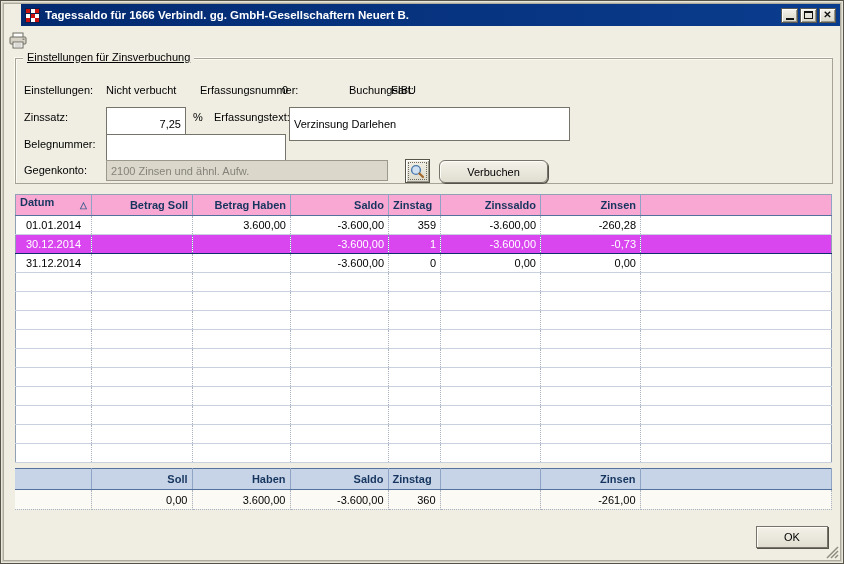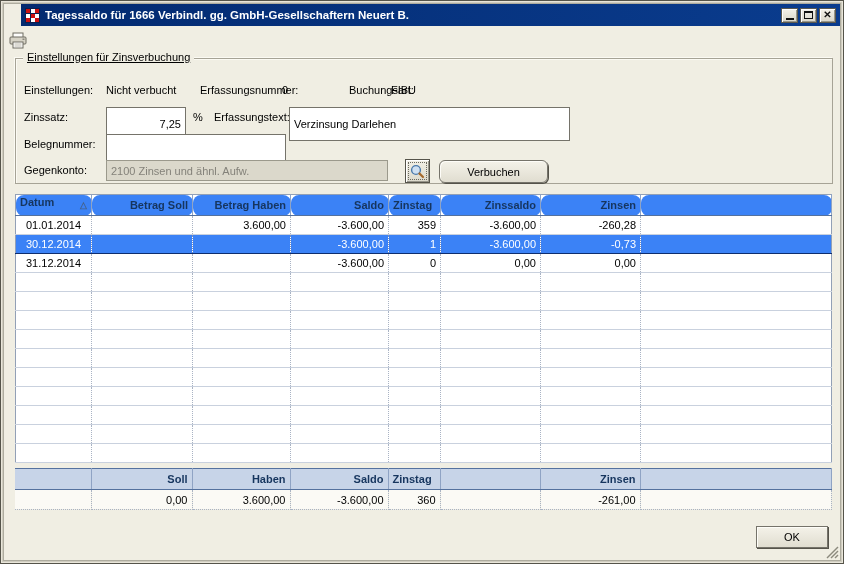--- a/index.html
+++ b/index.html
@@ -66,32 +66,32 @@
     box-shadow: 1px 1px 0 #55534a, inset 1px 1px 0 #fefdf8;
     font-family:"Liberation Sans",sans-serif;font-size:11px;color:#000;
     padding:0;
   }
   .verbuchen-btn{position:absolute;left:423px;top:101px;width:109px;height:23px;border-radius:6px;}
   
   .grid-wrap{position:absolute;left:14px;top:193px;width:817px;}
   table.grid{border-collapse:collapse;table-layout:fixed;width:817px;background:#fff;border:1px solid #92a0b6;}
   table.grid td,table.grid th{overflow:hidden;white-space:nowrap;font-weight:normal;}
   .grid thead th{
-    background:#3b82f6;color:#16355e;font-weight:bold;height:21px;
+    background:#f9a8d4;color:#16355e;font-weight:bold;height:21px;
     border-right:1px solid #8fa3c4;border-bottom:1px solid #54719e;
-    padding:0 4px;text-align:right;font-size:11px;border-radius:8px;
+    padding:0 4px;text-align:right;font-size:11px;
   }
   .grid thead th.al{text-align:left;}
   .grid tbody td{
     height:19px;padding:0 4px;
     border-right:1px dotted #a9b3c4;border-bottom:1px solid #c9d1de;
     text-align:right;font-size:11px;background:#fff;color:#000;
   }
   .grid tbody td.al{text-align:center;}
-  .grid tr.selected td{background:#3b82f6;color:#fff;border-right-color:#7c8fbb;border-bottom-color:#0e2d6d;}
+  .grid tr.selected td{background:#d946ef;color:#fff;border-right-color:#7c8fbb;border-bottom-color:#0e2d6d;}
   .sort-asc{float:right;color:#44628e;font-size:9px;line-height:19px;margin-left:3px;}
   .sort-asc::after{content:"△";}
   
   .sum-wrap{position:absolute;left:14px;top:467px;width:665px;}
   table.sumgrid{border-collapse:collapse;table-layout:fixed;width:817px;}
   .sumgrid thead th{
     background:#c7d4e8;color:#16355e;font-weight:bold;height:21px;
     border-top:1px solid #54719e;border-bottom:1px solid #54719e;
     border-right:1px solid #8fa3c4;padding:0 4px;text-align:right;font-size:11px;white-space:nowrap;overflow:hidden;
   }

